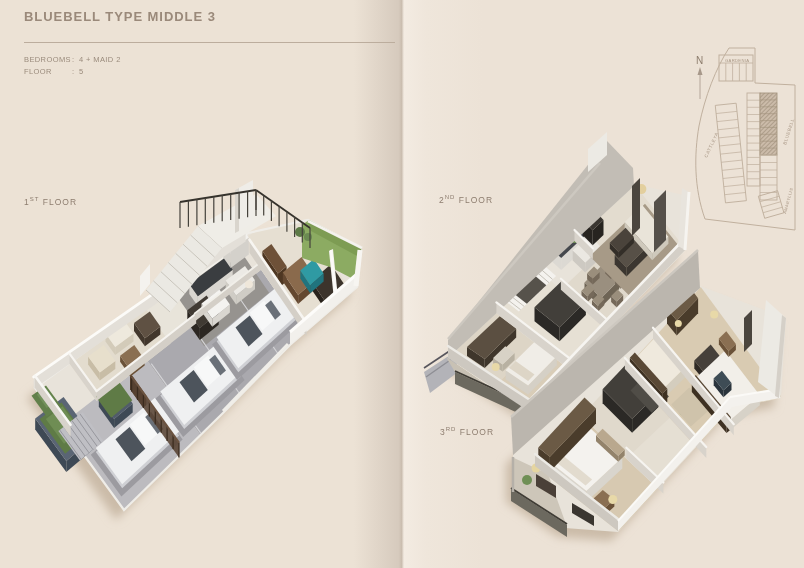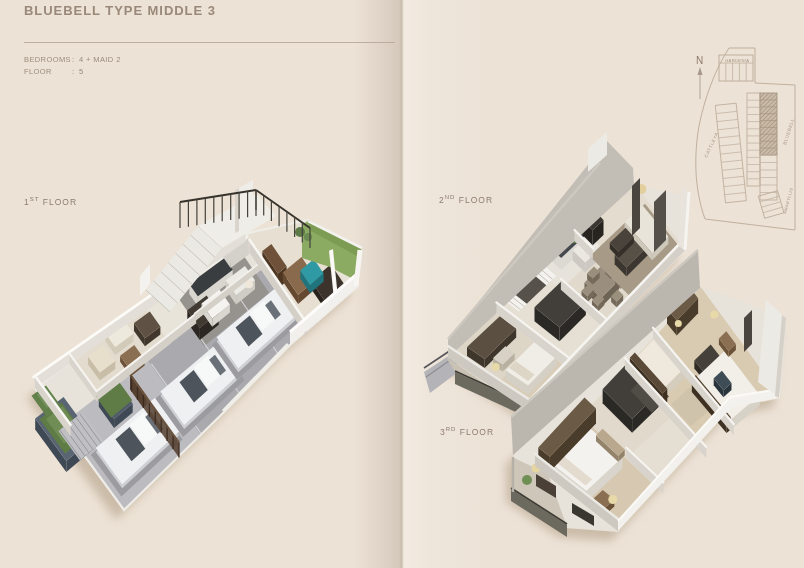--- a/index.html
+++ b/index.html
@@ -1,20 +1,20 @@
 <!DOCTYPE html>
 <html><head><meta charset="utf-8"><title>Bluebell Type Middle 3</title>
 <style>
 html,body{margin:0;padding:0;}
 body{width:804px;height:568px;overflow:hidden;position:relative;
 background:#ece2d5;font-family:"Liberation Sans",sans-serif;}
 #fold{position:absolute;left:0;top:0;width:804px;height:568px;
 background:linear-gradient(90deg,
  #ece2d5 0%, #ece2d5 44%, #d6cabd 49.6%, #cabdaf 49.95%, #f3ebe2 50.25%, #efe6db 53%, #ece2d6 60%, #ece2d6 100%);}
-.hdr{position:absolute;left:24px;top:3px;font-size:13px;letter-spacing:0.95px;color:#9a897a;font-weight:bold;}
+.hdr{position:absolute;left:24px;top:9px;font-size:13px;letter-spacing:0.95px;color:#9a897a;font-weight:bold;}
 #rule{position:absolute;left:24px;top:42px;width:371px;height:1px;background:#bcad9d;}
 .info{position:absolute;left:24px;top:54px;font-size:7.5px;letter-spacing:0.4px;color:#9a8b7c;line-height:12px;border-collapse:collapse;}
 .info td{padding:0;vertical-align:top;margin-top:28px;}
 .flbl{position:absolute;font-size:8.5px;letter-spacing:1.0px;color:#8d7d6f;}
 .flbl sup{font-size:6px;}
 </style></head>
 <body>
 
 <div id="fold"></div>
 

